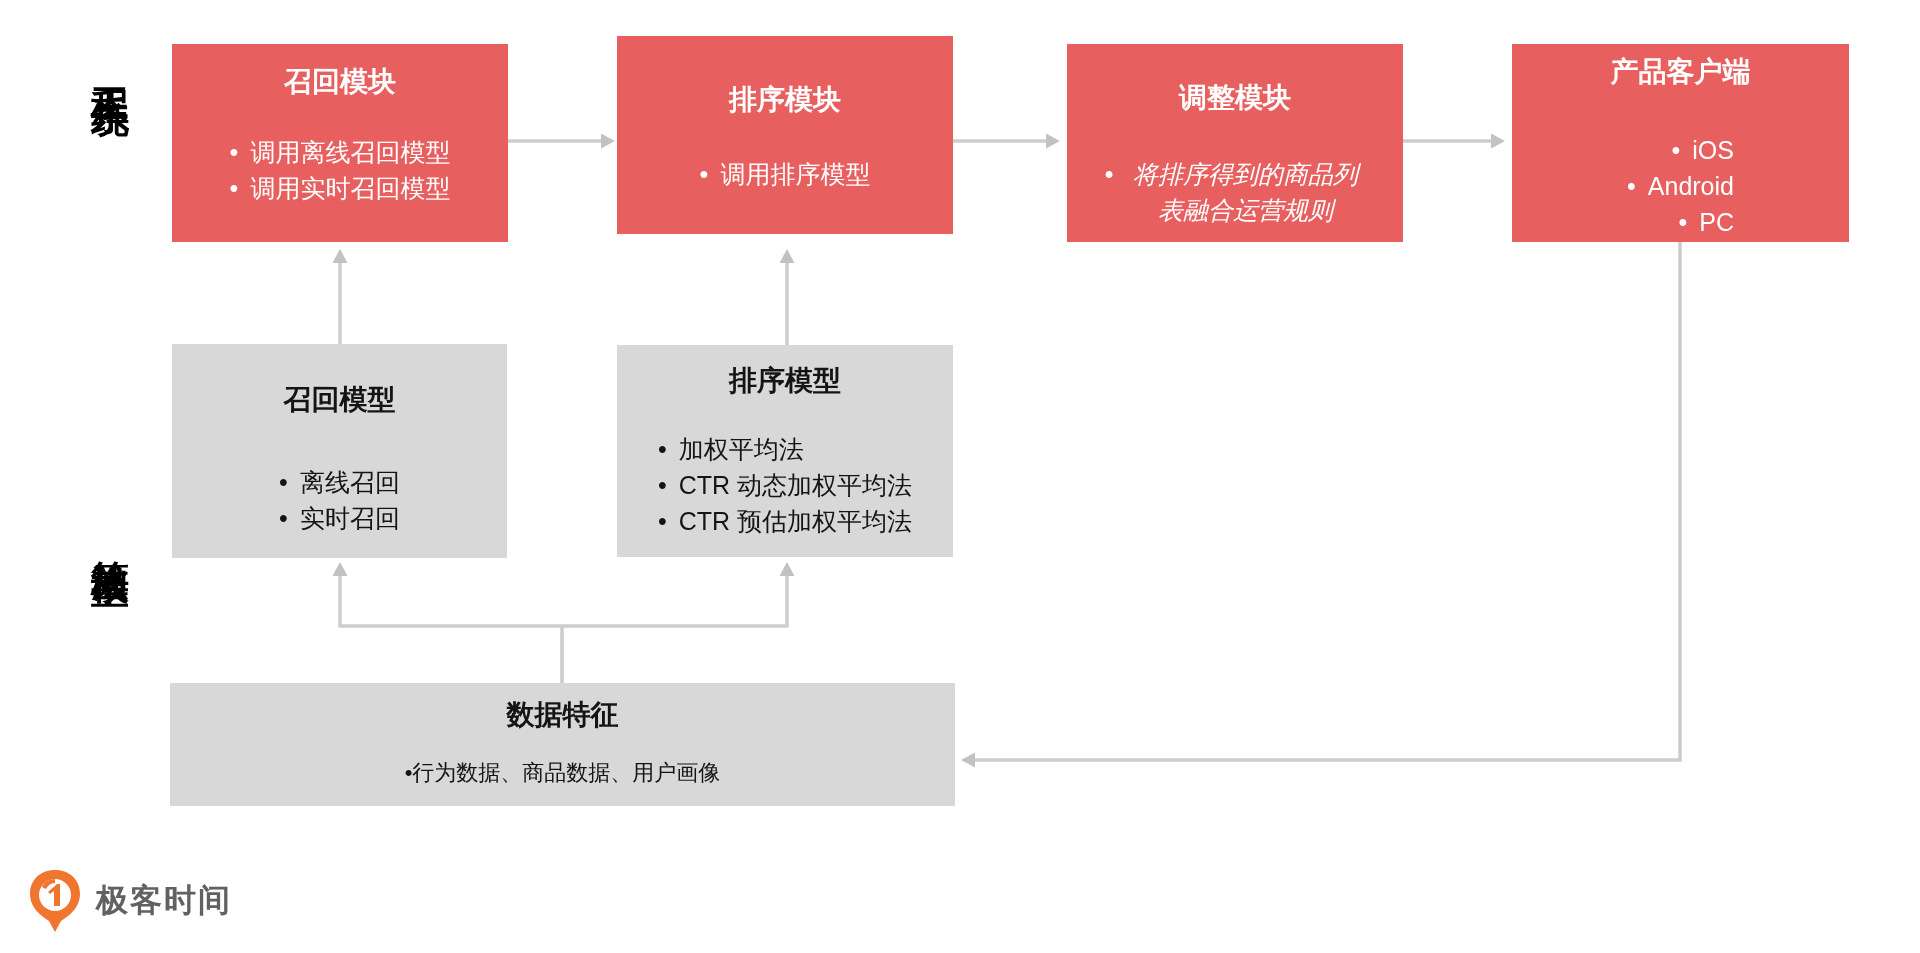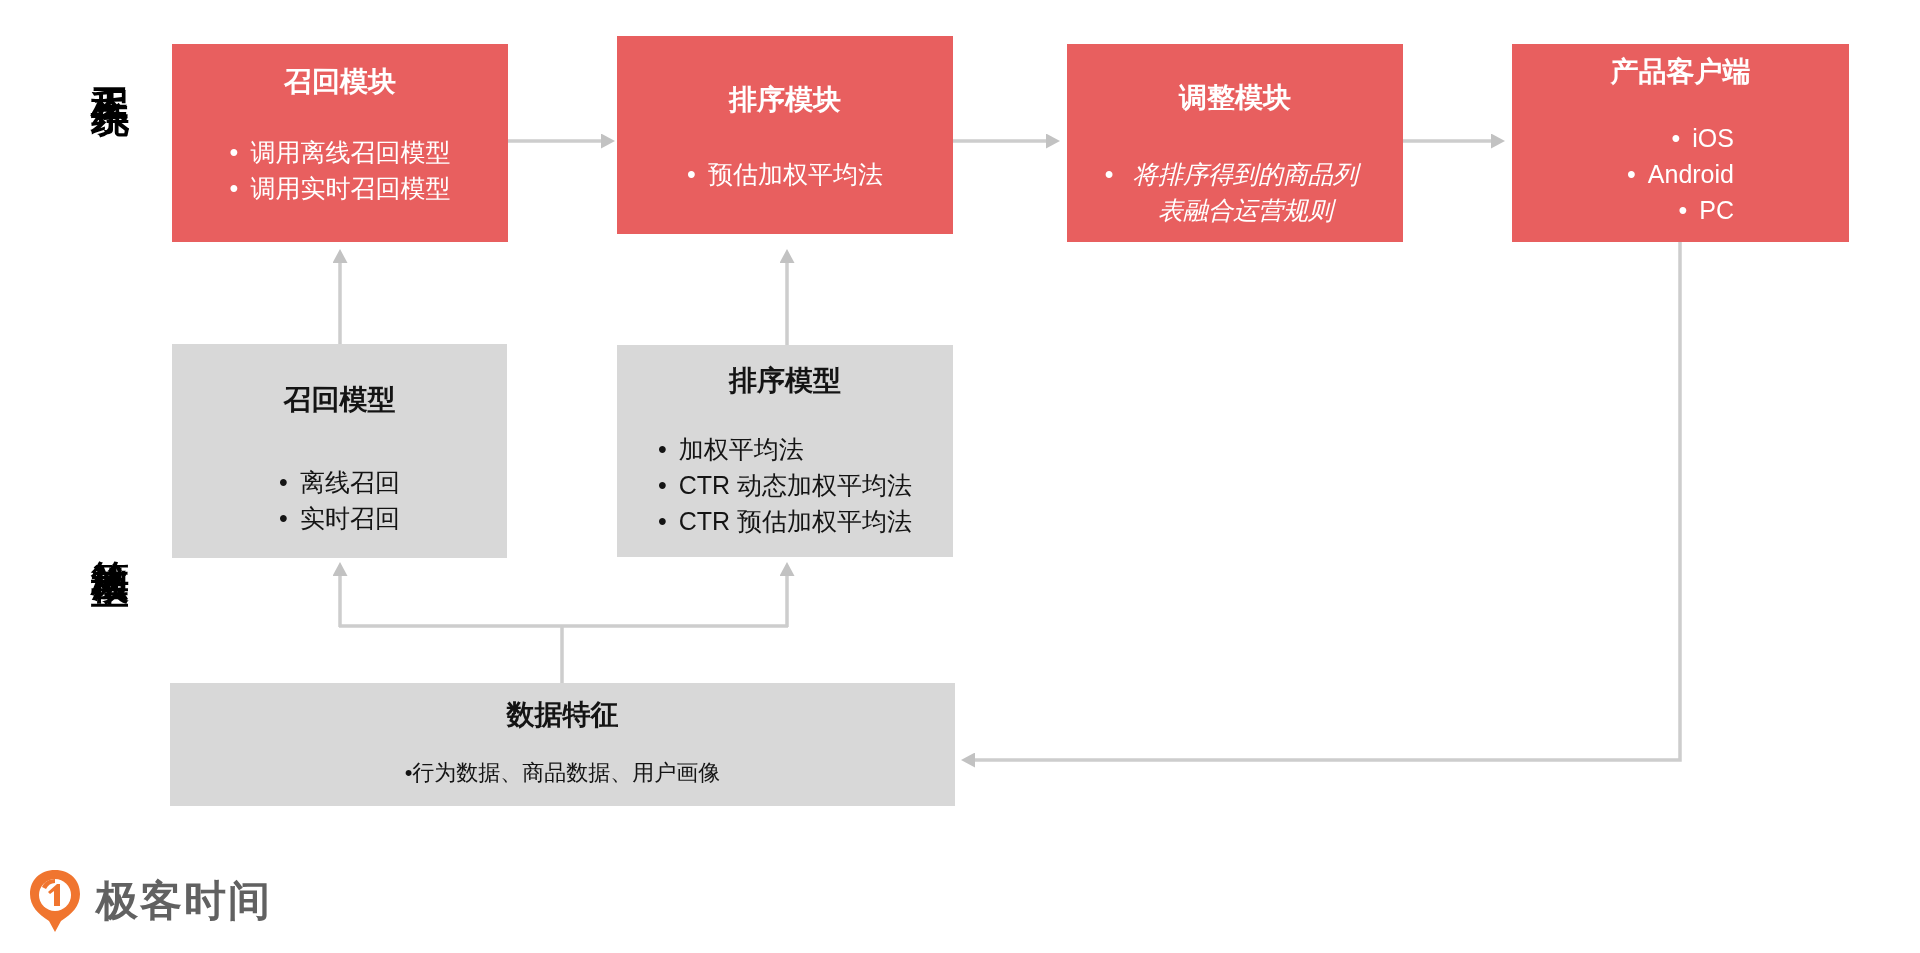--- a/index.html
+++ b/index.html
@@ -66,21 +66,21 @@
   #box-m2 .box-title { margin-top: 48px; }
   #box-m2 ul.bullets { margin-top: 40px; }
 
   
   #box-m3 { left: 1067px; top: 44px; width: 336px; height: 198px; gap: 12px; }
   #box-m3 .box-title { margin-top: 38px; }
   #box-m3 ul.bullets { margin-top: 30px; font-style: italic; }
   #box-m3 ul.bullets li span.bt { display: inline-block; width: 240px; text-align: center; }
 
   
-  #box-m4 { left: 1512px; top: 44px; width: 337px; height: 198px; }
+  #box-m4 { left: 1512px; top: 44px; width: 337px; height: 198px; gap: 12px; }
   #box-m4 .box-title { margin-top: 12px; }
   #box-m4 ul.bullets { margin-top: 32px; }
   #box-m4 ul.bullets li { justify-content: flex-end; }
 
   
   #box-g1 { left: 172px; top: 344px; width: 335px; height: 214px; }
   #box-g1 .box-title { margin-top: 40px; }
   #box-g1 ul.bullets { margin-top: 48px; }
 
   
@@ -118,21 +118,21 @@
   .logo {
     position: absolute;
     left: 26px;
     top: 868px;
     z-index: 1;
     display: flex;
     align-items: center;
     gap: 12px;
   }
   .logo-text {
-    font-size: 42px;
+    font-size: 32px;
     font-weight: bold;
     color: #616161;
     letter-spacing: 2px;
     white-space: nowrap;
   }
 </style>
 </head>
 <body>
 
 <div class="canvas">
@@ -172,21 +172,21 @@
           <span class="bt">调用实时召回模型</span>
         </li>
     </ul>
   </div>
 
   <div class="box red" id="box-m2">
     <div class="box-title">排序模块</div>
     <ul class="bullets">
       <li>
           <span class="dot"></span>
-          <span class="bt">预估加权平均法</span>
+          <span class="bt">调用排序模型</span>
         </li>
     </ul>
   </div>
 
   <div class="box red" id="box-m3">
     <div class="box-title">调整模块</div>
     <ul class="bullets">
       <li>
           <span class="dot"></span>
           <span class="bt">将排序得到的商品列表融合运营规则</span>

